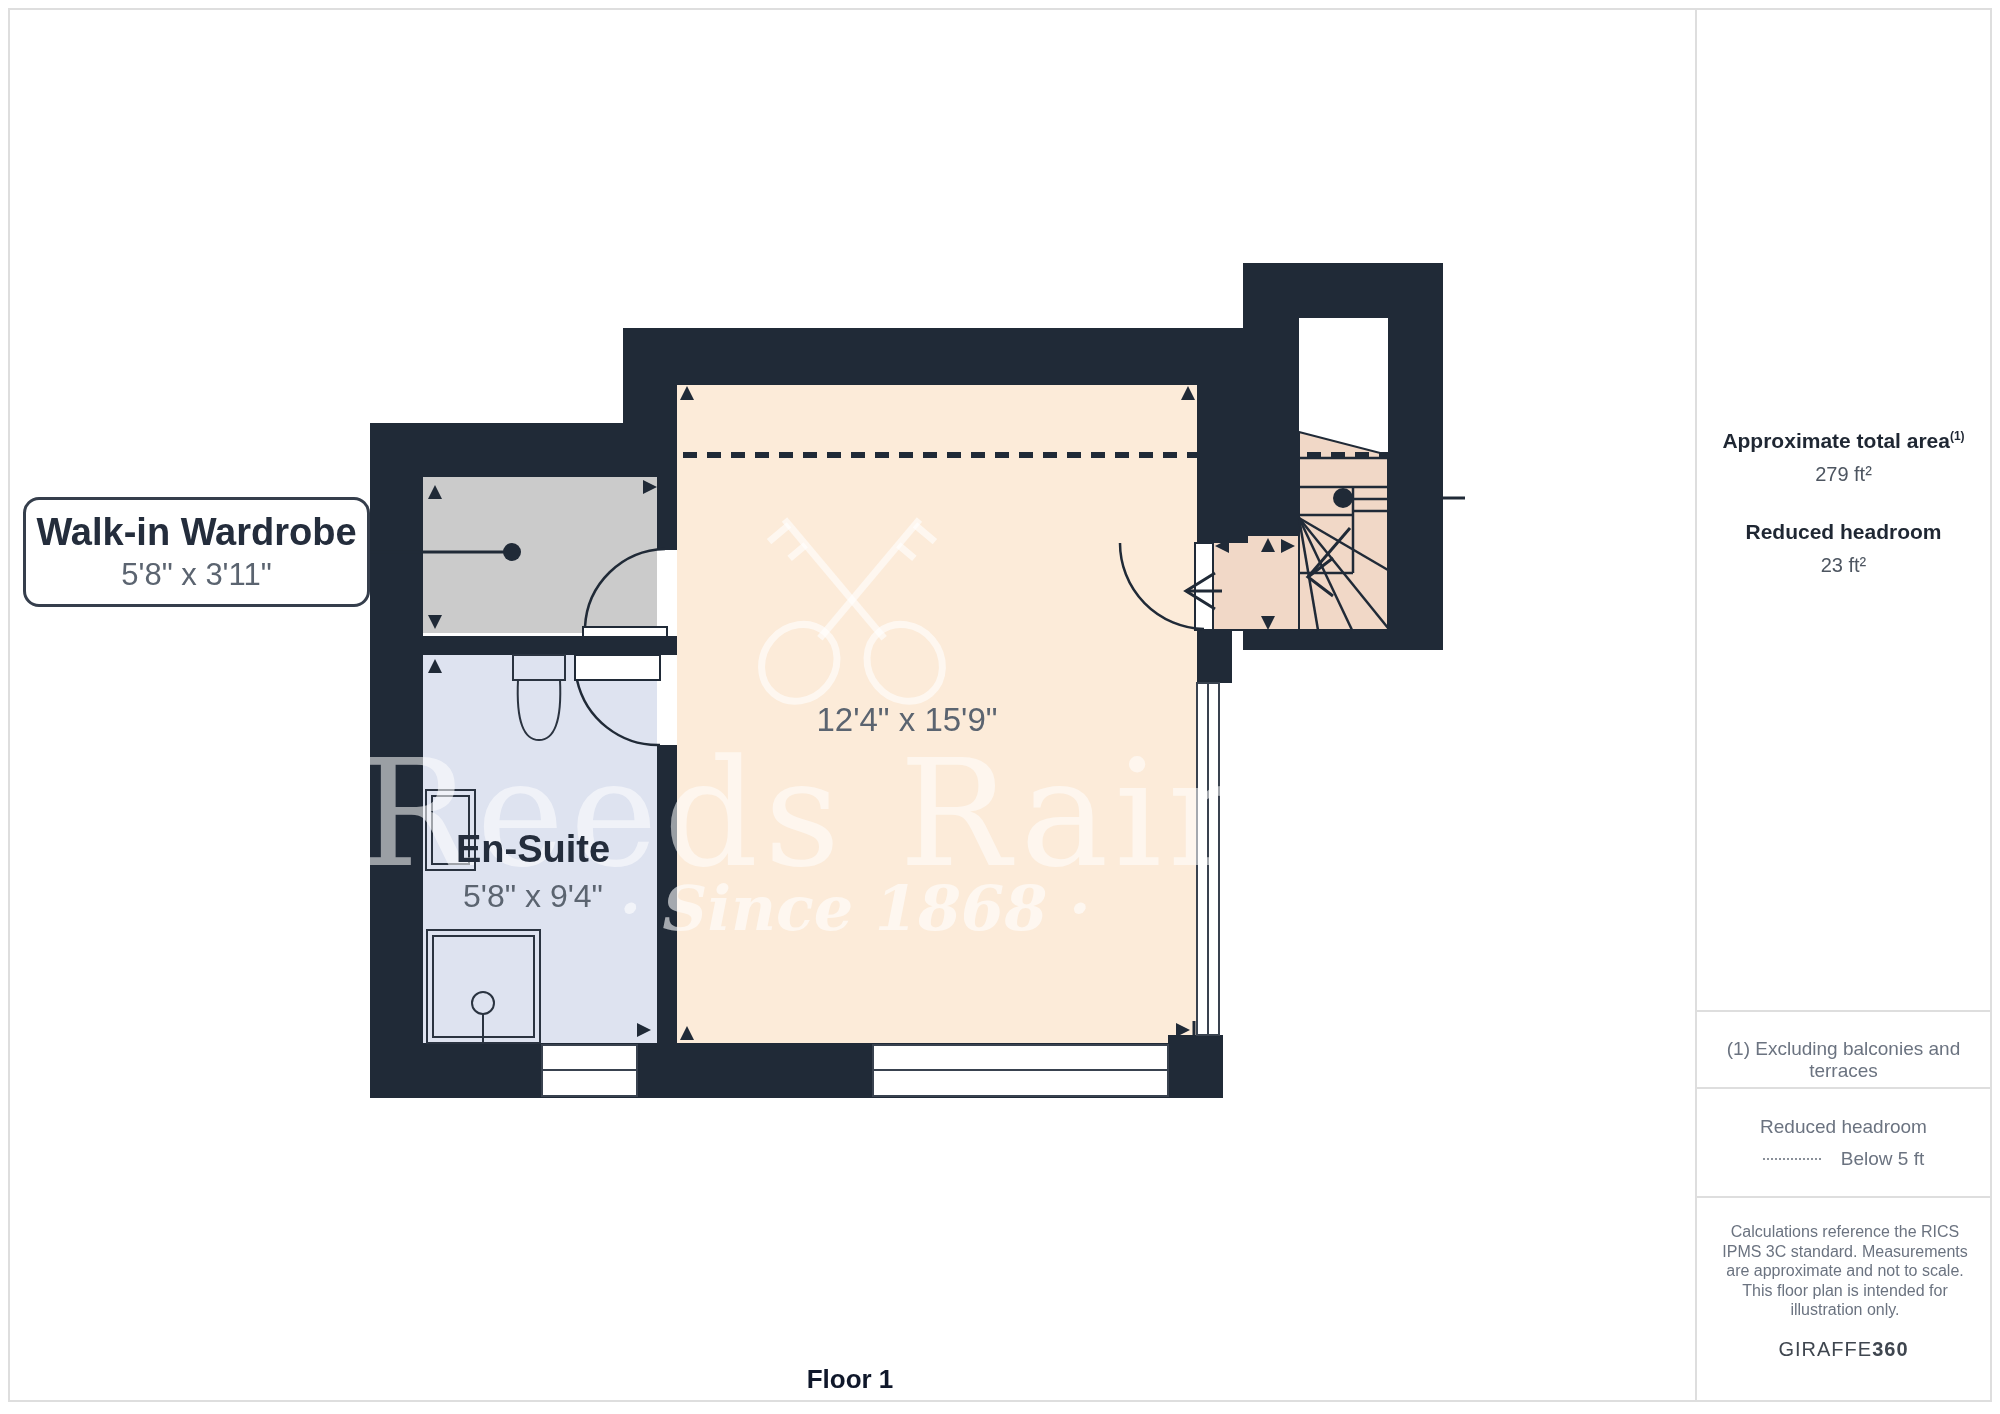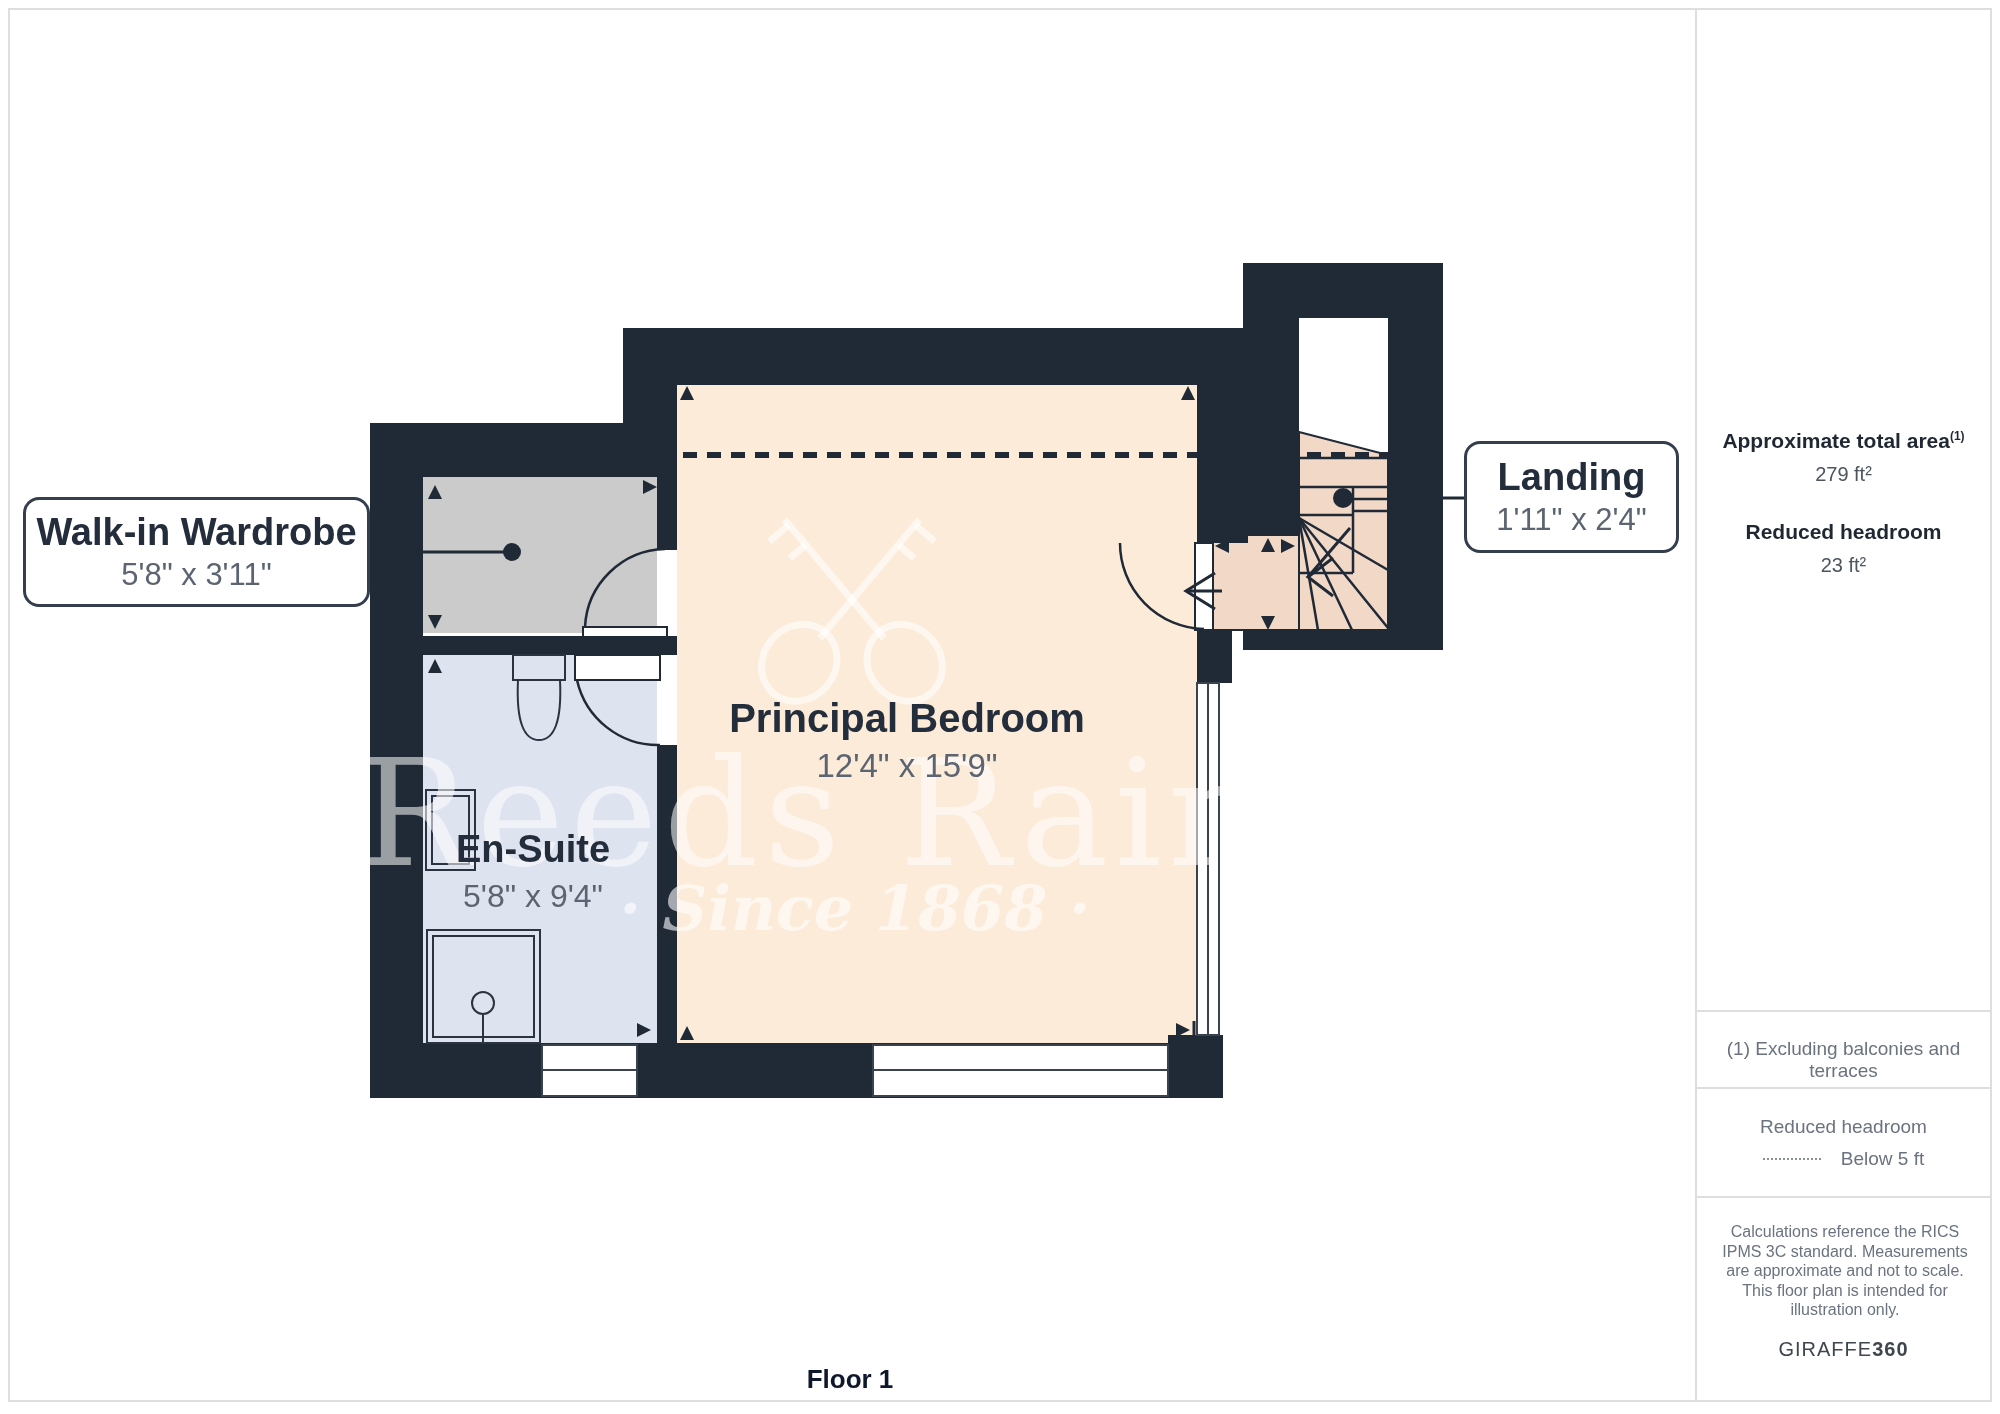--- a/index.html
+++ b/index.html
@@ -193,27 +193,22 @@
       <text x="855" y="865" text-anchor="middle" font-family="DejaVu Serif, serif" font-size="148" letter-spacing="6" fill="rgba(255,255,255,0.55)">Reeds Rains</text>
       <text x="855" y="930" text-anchor="middle" font-family="DejaVu Serif, serif" font-style="italic" font-weight="bold" font-size="62" fill="rgba(255,255,255,0.6)">· Since 1868 ·</text>
     </g>
   </svg>
 
   <div class="label-box" style="left:23px;top:497px;width:341px;height:104px;">
     <div class="title">Walk-in Wardrobe</div>
     <div class="dims">5'8" x 3'11"</div>
   </div>
 
-  <div class="label-box" style="left:1464px;top:441px;width:209px;height:106px;">
-    <div class="title">Landing</div>
-    <div class="dims">1'11" x 2'4"</div>
-  </div>
 
   <div class="room-label" style="left:647px;top:695px;width:520px;">
-    <div class="title">Principal Bedroom</div>
     <div class="dims">12'4" x 15'9"</div>
   </div>
 
   <div class="room-label" style="left:403px;top:828px;width:260px;">
     <div class="title" style="font-size:38px;">En-Suite</div>
     <div class="dims" style="font-size:32px;">5'8" x 9'4"</div>
   </div>
 
   <div class="floor-label">Floor 1</div>
 

